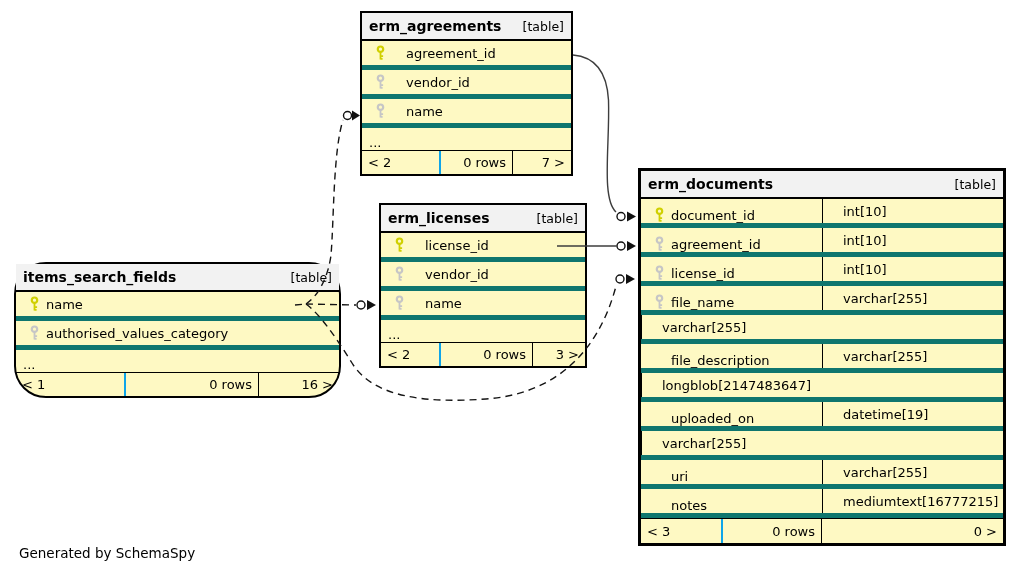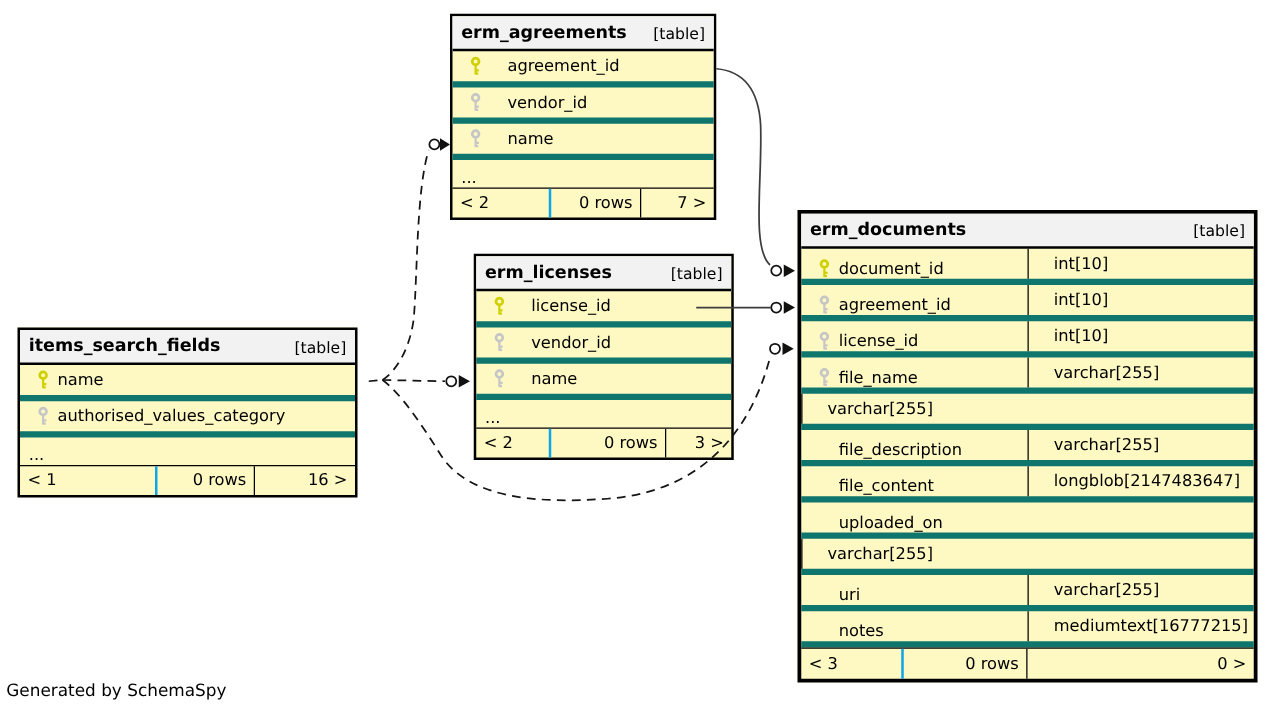--- a/index.html
+++ b/index.html
@@ -42,21 +42,21 @@
   
   .docrow { padding-left:0; }
   .namecell { display:flex; align-items:flex-end; width:181px; padding-left:13px; box-sizing:border-box; height:100%; flex:none; }
   .typecell {
     border-left:1px solid #000; flex:1; display:flex; align-items:center;
     padding-left:20px; height:100%; font-size:13px; white-space:nowrap; box-sizing:border-box;
   }
   .doc-foot { height:24px; }
   .wires { position:absolute; left:0; top:0; z-index:3; pointer-events:none; }
   .generated-by {
-    position:absolute; left:5px; top:545px; font-size:13.5px; z-index:1; white-space:nowrap;
+    position:absolute; left:19px; top:545px; font-size:13.5px; z-index:1; white-space:nowrap;
   }
 </style>
 </head>
 <body>
 
 <div class="canvas">
 
   <svg class="wires" width="1023" height="579" viewBox="0 0 1023 579">
 
     <g>
@@ -158,21 +158,21 @@
       <span class="cname">name</span>
     </div>
     <div class="tdots">...</div>
     <div class="tfoot">
       <span class="fc" style="width:58px;">&lt; 2</span>
       <span class="fc fc-mid">0 rows</span>
       <span class="fc fc-right" style="width:52px;">3 &gt;</span>
     </div>
   </div>
 
-  <div class="db-table" style="left:14px; top:262px; width:272px;">
+  <div class="db-table" style="left:14px; top:262px; width:327px;border-radius:32px;">
     <div class="thead">
       <span class="tname">items_search_fields</span>
       <span class="ttag">[table]</span>
     </div>
     <div class="trow">
       <span class="key key-primary">
           <svg viewBox="0 0 11 16" width="11" height="16">
             <circle cx="5.5" cy="4.2" r="2.7" fill="none" stroke="currentColor" stroke-width="2.2"></circle>
             <path d="M5.5 6.8 V14.6 M5.5 11.2 h2.6 M5.5 13.8 h2.1" stroke="currentColor" stroke-width="1.8" fill="none"></path>
           </svg>
@@ -253,31 +253,28 @@
       <span class="typecell">varchar[255]</span>
     </div>
     <div class="trow docrow">
       <span class="namecell">
           <span class="key key-none"></span>
           <span class="cname">file_description</span>
         </span>
       <span class="typecell">varchar[255]</span>
     </div>
     <div class="trow docrow">
-      <span class="namecell">
-          <span class="key key-none"></span>
-          <span class="cname">file_content</span>
-        </span>
       <span class="typecell">longblob[2147483647]</span>
     </div>
     <div class="trow docrow">
       <span class="namecell">
           <span class="key key-none"></span>
           <span class="cname">uploaded_on</span>
         </span>
+      <span class="typecell">datetime[19]</span>
     </div>
     <div class="trow docrow">
       <span class="typecell">varchar[255]</span>
     </div>
     <div class="trow docrow">
       <span class="namecell">
           <span class="key key-none"></span>
           <span class="cname">uri</span>
         </span>
       <span class="typecell">varchar[255]</span>

